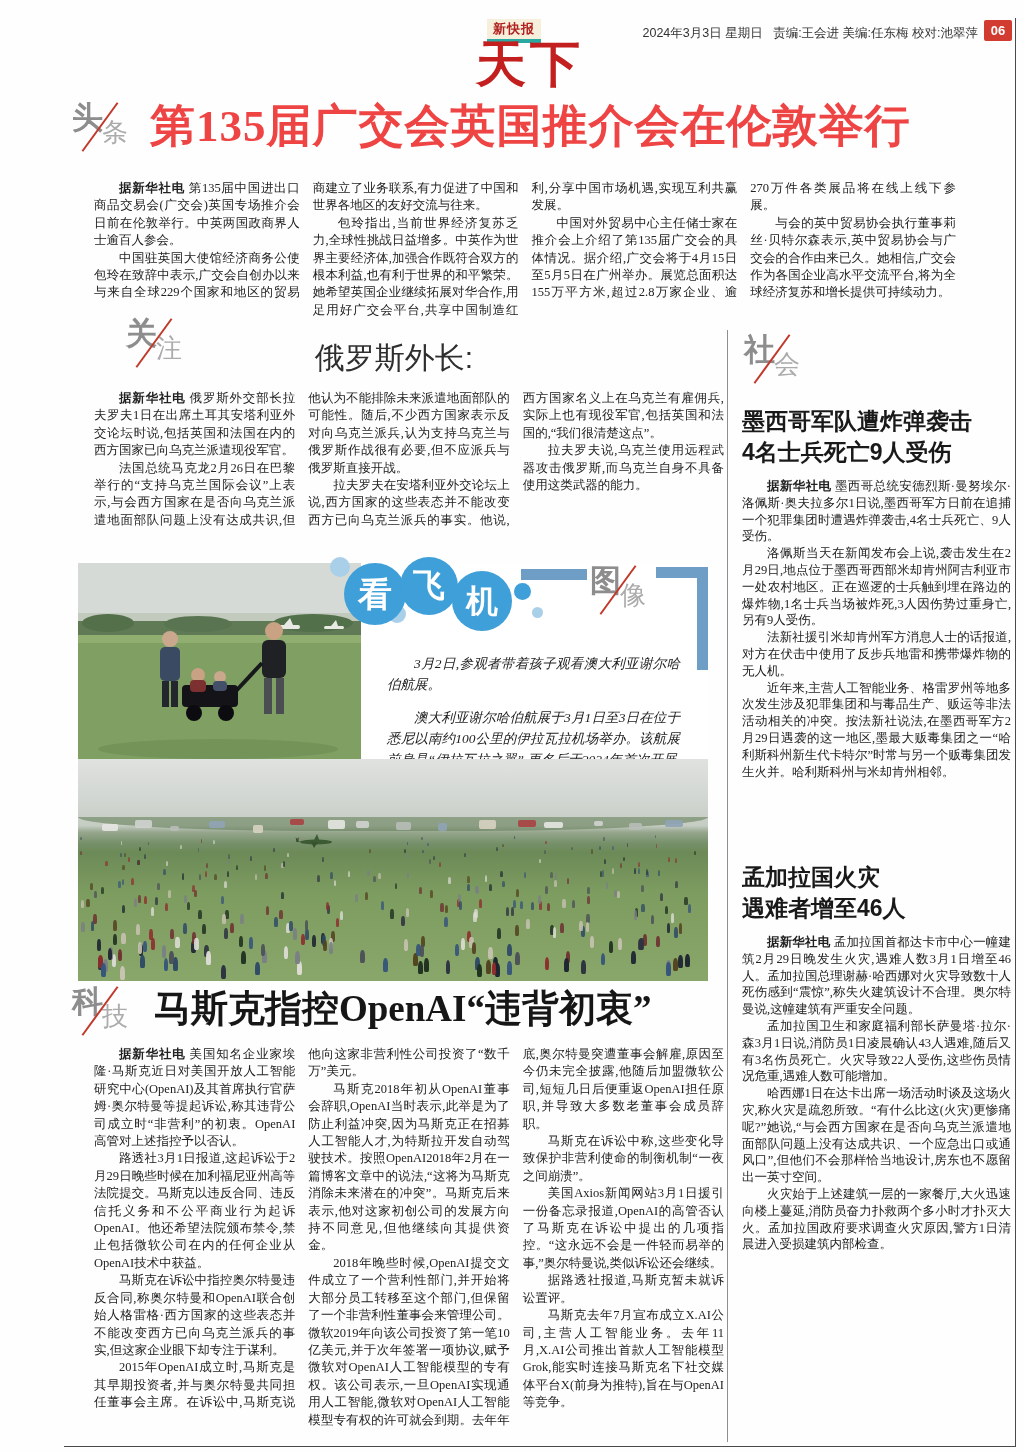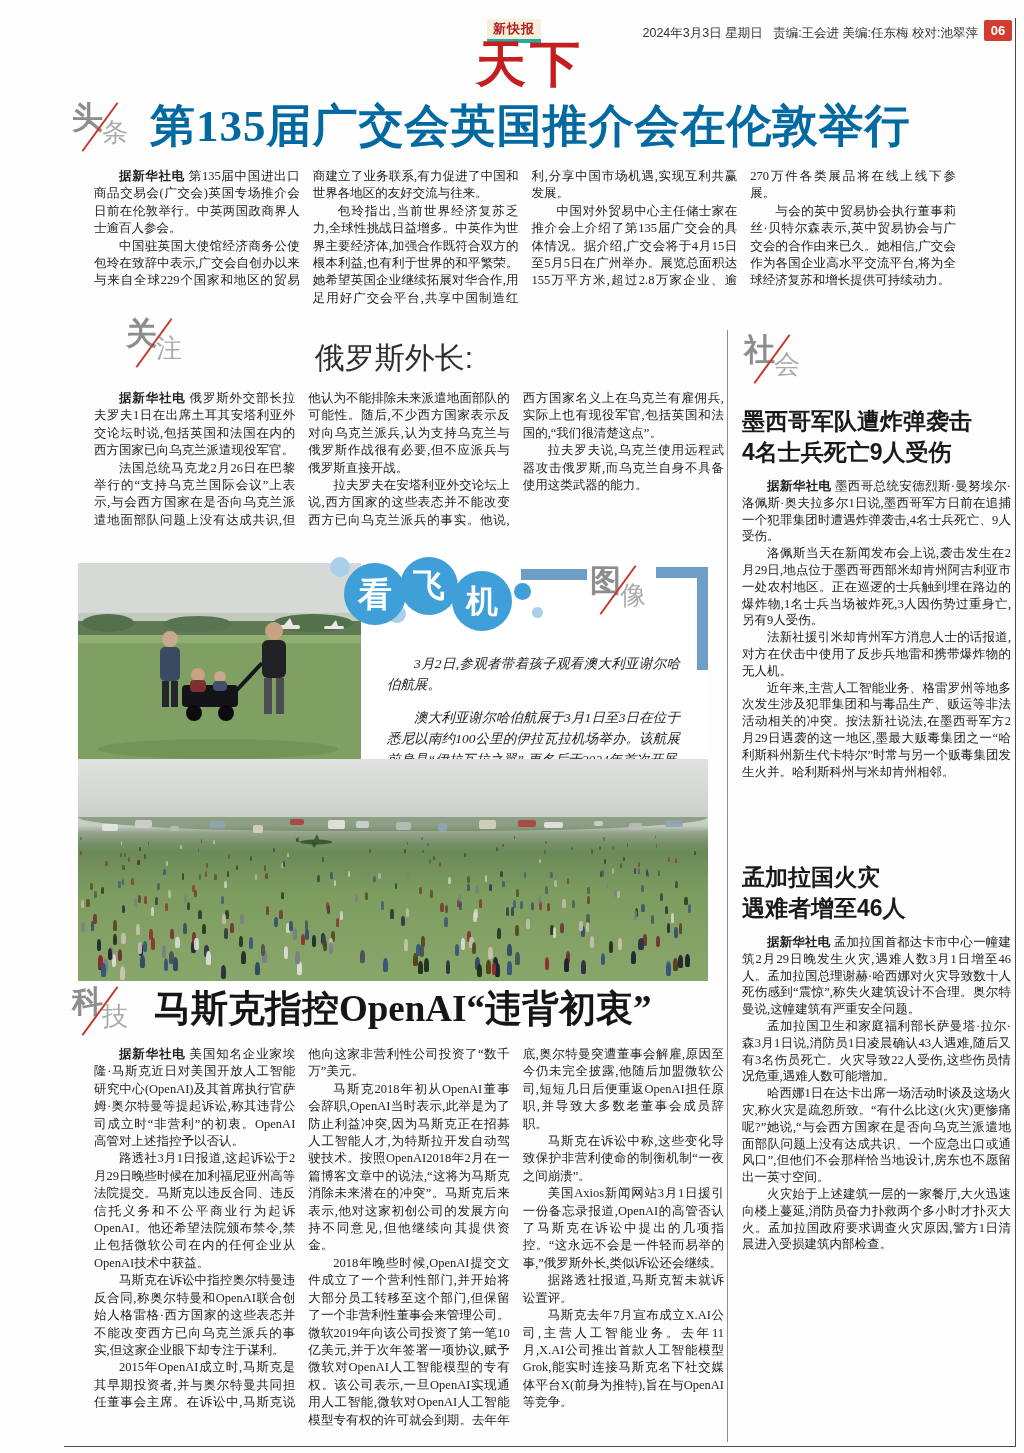--- a/index.html
+++ b/index.html
@@ -24,22 +24,22 @@
   .marker .slash{position:absolute;left:27px;top:-5px;width:2px;height:60px;background:#c0392b;transform:rotate(36deg);}
 
   
   .cols{column-gap:13px;text-align:justify;font-size:12.5px;line-height:17.4px;overflow:hidden;}
   .cols p,.flow p{margin:0;text-indent:2em;}
   .lead{font-family:"Liberation Sans","DejaVu Sans",sans-serif;font-weight:700;}
 
   
   .top-story{position:absolute;left:64px;top:98px;width:896px;}
   .top-story .marker{position:absolute;left:8px;top:4px;}
-  .top-story h1{margin:0 0 0 86px;font:900 45px/56px "Liberation Serif",serif;color:#0369a1;letter-spacing:1px;}
-  .top-story .cols{margin-top:14px;margin-left:30px;width:862px;height:152px;column-count:4;}
+  .top-story h1{margin:0 0 0 86px;font:900 45px/56px "Liberation Serif",serif;color:#ef4444;letter-spacing:1px;}
+  .top-story .cols{margin-top:26px;margin-left:30px;width:862px;height:152px;column-count:4;}
 
   
   .focus-story{position:absolute;left:64px;top:318px;width:660px;}
   .focus-story .marker{margin-left:62px;}
   .focus-title{text-align:center;font-family:"Liberation Sans","DejaVu Sans",sans-serif;color:#2e2e2e;margin:-34px 0 0 0;}
   .focus-title .t1{font-size:30px;line-height:36px;font-weight:500;display:block;}
   .focus-title .t2{font-size:31px;line-height:40px;font-weight:500;display:block;letter-spacing:1px;}
   .focus-story .cols{margin-top:14px;margin-left:30px;width:630px;height:140px;column-count:3;}
 
   
@@ -546,21 +546,21 @@
     </span>
     <h2>马斯克指控OpenAI“违背初衷”</h2>
     <div class="cols">
       <p><b class="lead">据新华社电</b>&nbsp;<span>美国知名企业家埃隆·马斯克近日对美国开放人工智能研究中心(OpenAI)及其首席执行官萨姆·奥尔特曼等提起诉讼,称其违背公司成立时“非营利”的初衷。OpenAI高管对上述指控予以否认。</span></p>
       <p>路透社3月1日报道,这起诉讼于2月29日晚些时候在加利福尼亚州高等法院提交。马斯克以违反合同、违反信托义务和不公平商业行为起诉OpenAI。他还希望法院颁布禁令,禁止包括微软公司在内的任何企业从OpenAI技术中获益。</p>
       <p>马斯克在诉讼中指控奥尔特曼违反合同,称奥尔特曼和OpenAI联合创始人格雷格·西方国家的这些表态并不能改变西方已向乌克兰派兵的事实,但这家企业眼下却专注于谋利。</p>
       <p>2015年OpenAI成立时,马斯克是其早期投资者,并与奥尔特曼共同担任董事会主席。在诉讼中,马斯克说他向这家非营利性公司投资了“数千万”美元。</p>
       <p>马斯克2018年初从OpenAI董事会辞职,OpenAI当时表示,此举是为了防止利益冲突,因为马斯克正在招募人工智能人才,为特斯拉开发自动驾驶技术。按照OpenAI2018年2月在一篇博客文章中的说法,“这将为马斯克消除未来潜在的冲突”。马斯克后来表示,他对这家初创公司的发展方向持不同意见,但他继续向其提供资金。</p>
       <p>2018年晚些时候,OpenAI提交文件成立了一个营利性部门,并开始将大部分员工转移至这个部门,但保留了一个非营利性董事会来管理公司。微软2019年向该公司投资了第一笔10亿美元,并于次年签署一项协议,赋予微软对OpenAI人工智能模型的专有权。该公司表示,一旦OpenAI实现通用人工智能,微软对OpenAI人工智能模型专有权的许可就会到期。去年年底,奥尔特曼突遭董事会解雇,原因至今仍未完全披露,他随后加盟微软公司,短短几日后便重返OpenAI担任原职,并导致大多数老董事会成员辞职。</p>
       <p>马斯克在诉讼中称,这些变化导致保护非营利使命的制衡机制“一夜之间崩溃”。</p>
-      <p>美国Axios新闻网站3月1日援引一份备忘录报道,OpenAI的高管否认了马斯克在诉讼中提出的几项指控。“这永远不会是一件轻而易举的事,”俄罗斯外长,类似诉讼还会继续。</p>
+      <p>美国Axios新闻网站3月1日援引一份备忘录报道,OpenAI的高管否认了马斯克在诉讼中提出的几项指控。“这永远不会是一件轻而易举的事,”奥尔特曼说,类似诉讼还会继续。</p>
       <p>据路透社报道,马斯克暂未就诉讼置评。</p>
       <p>马斯克去年7月宣布成立X.AI公司,主营人工智能业务。去年11月,X.AI公司推出首款人工智能模型Grok,能实时连接马斯克名下社交媒体平台X(前身为推特),旨在与OpenAI等竞争。</p>
 
     </div>
   </div>
 
   <div class="sidebar">
     <span class="marker">
       <span class="c1">社</span>
       <span class="c2">会</span>

